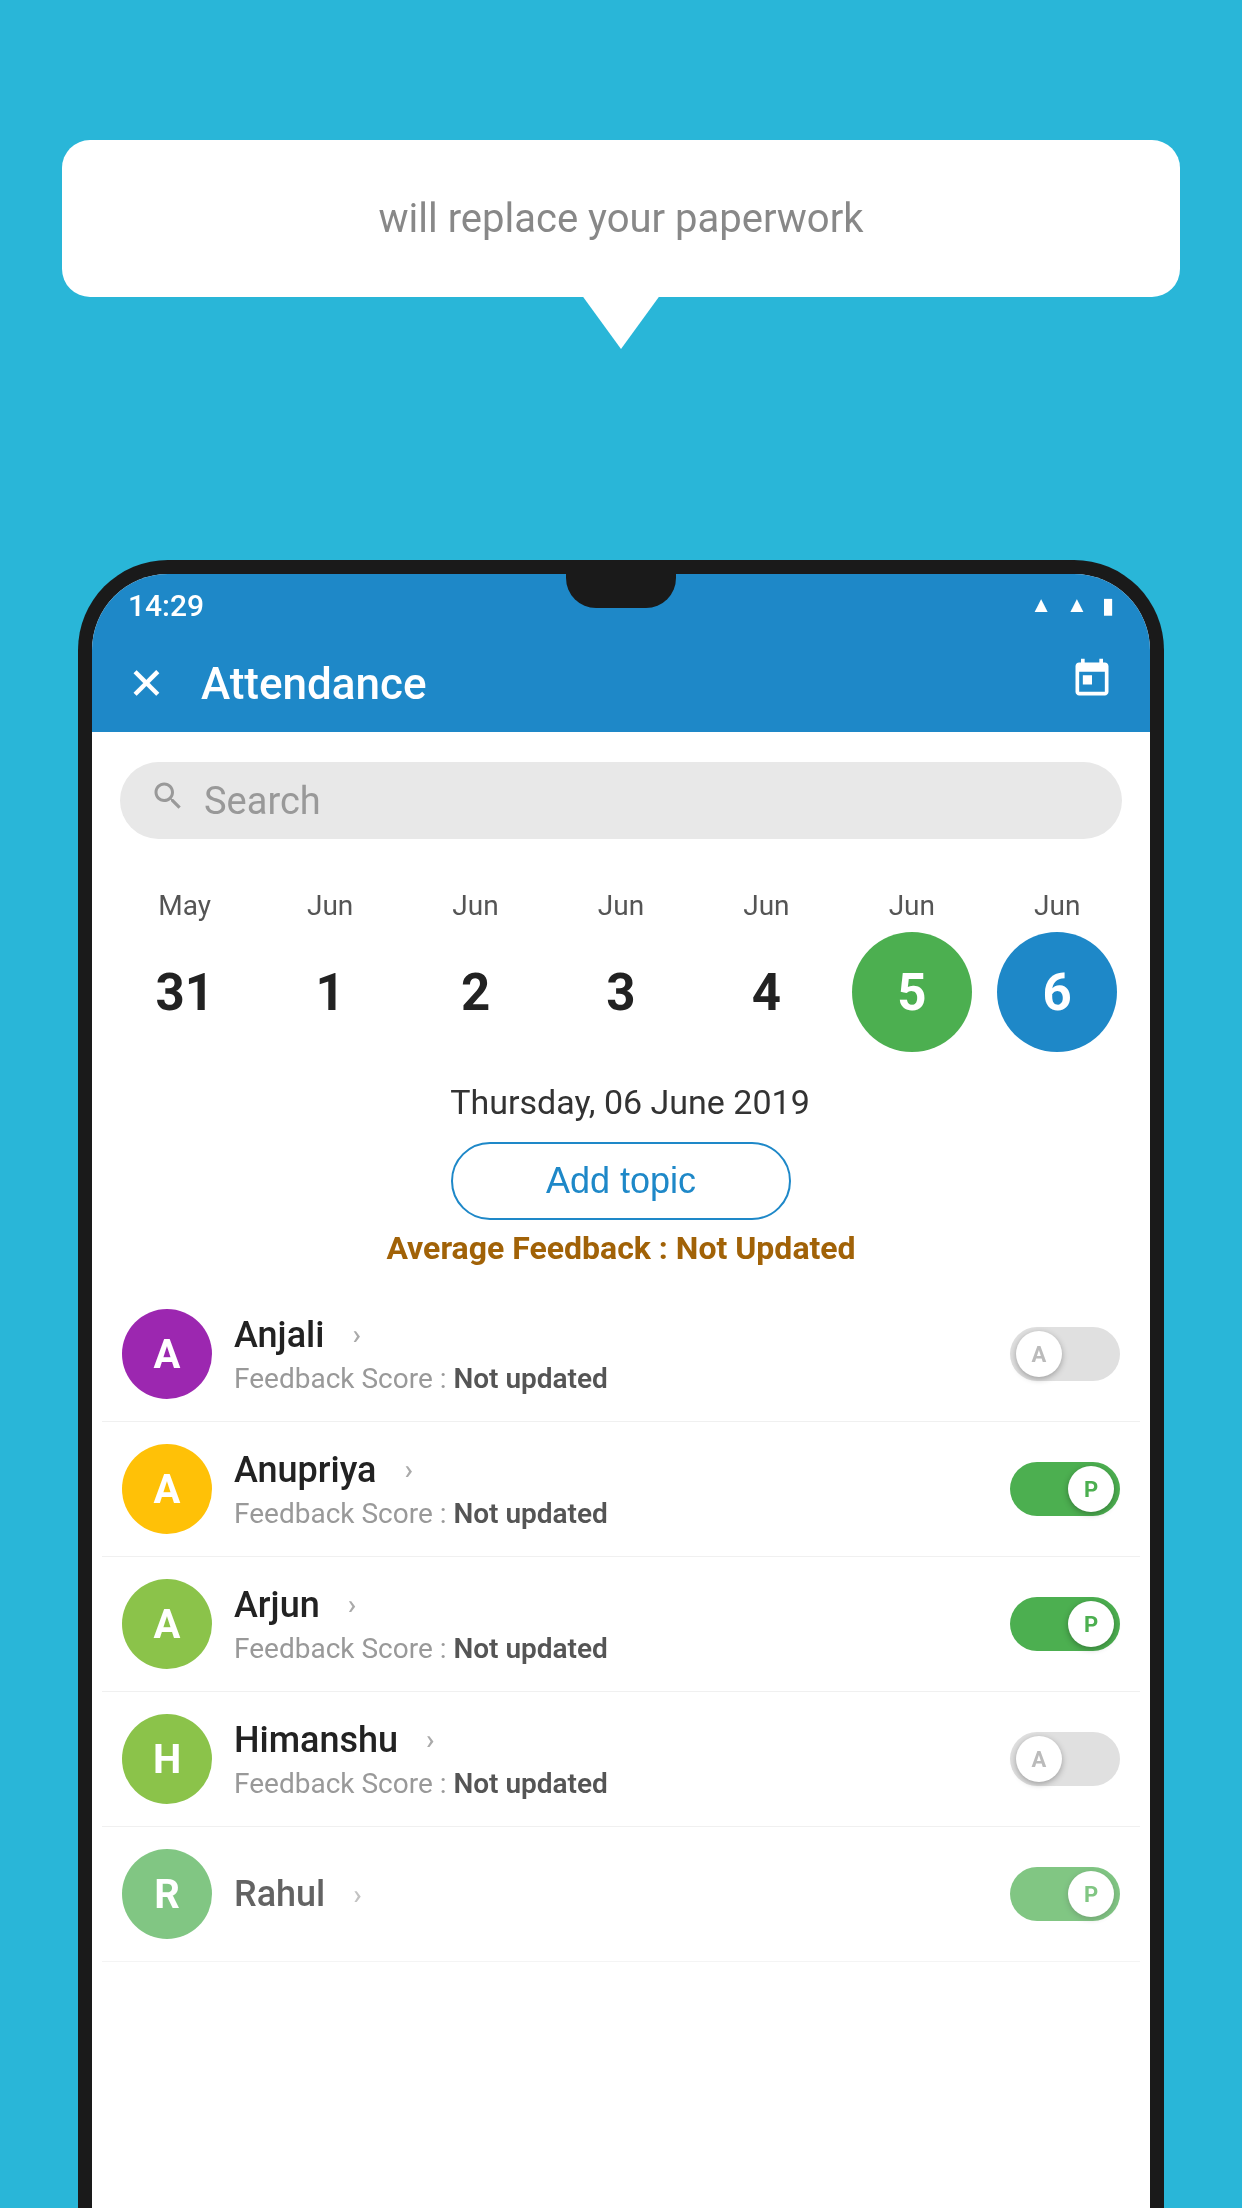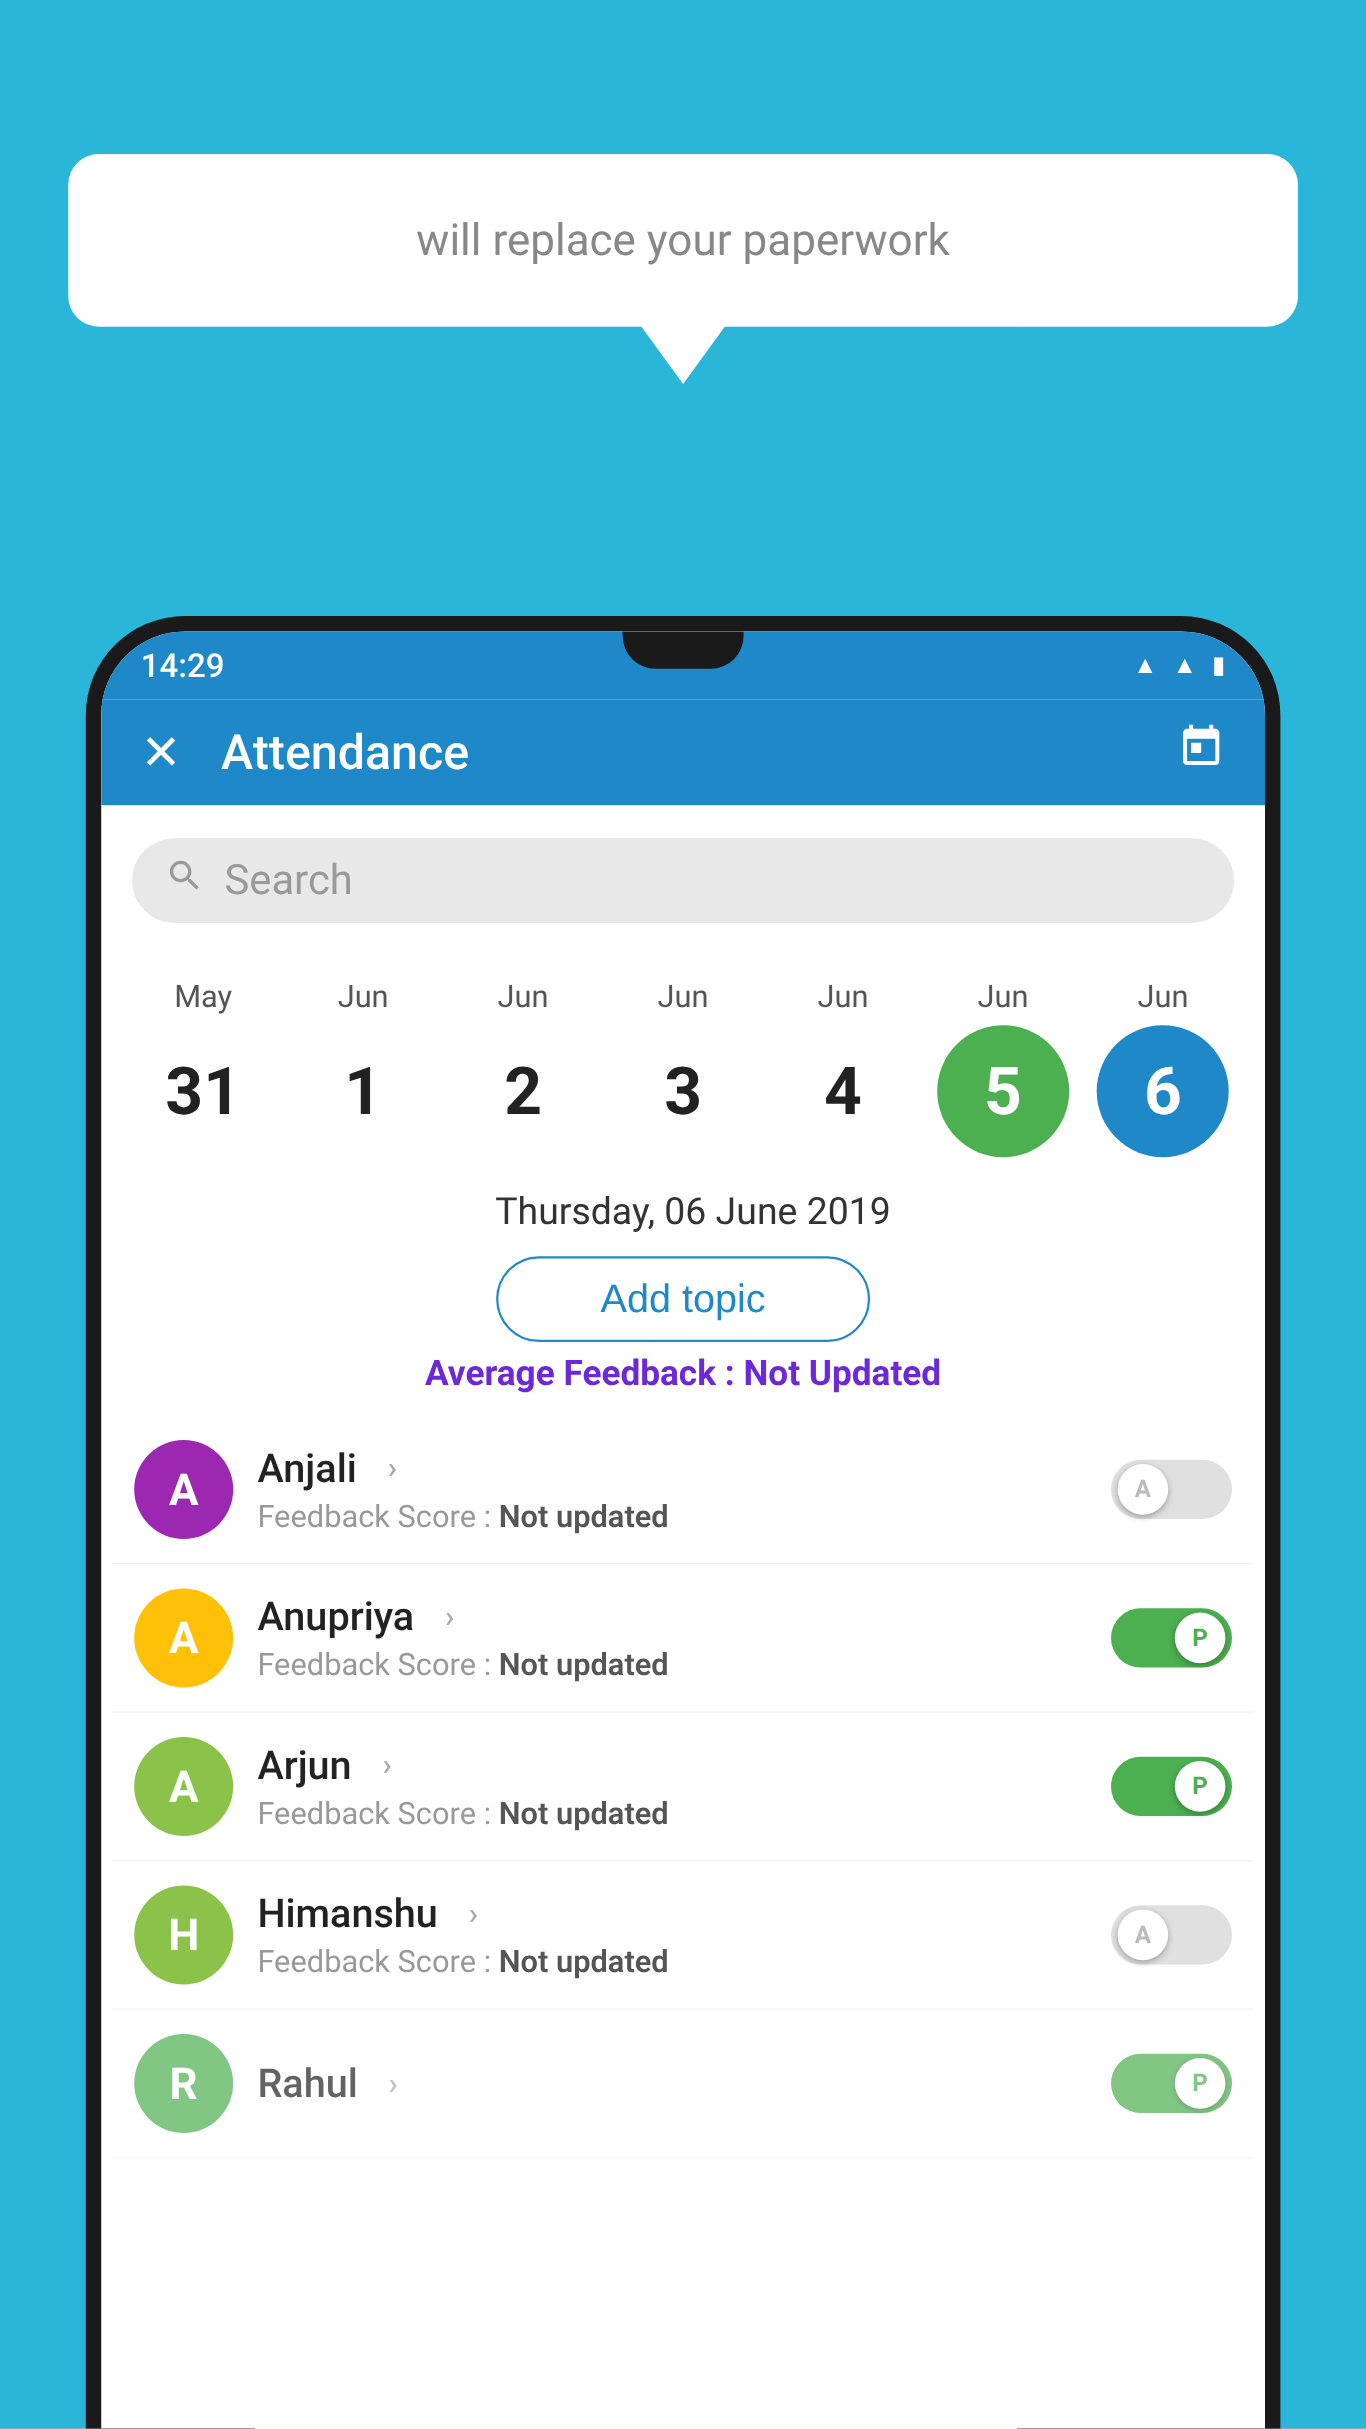--- a/index.html
+++ b/index.html
@@ -166,21 +166,21 @@
       justify-content: space-around;
       align-items: center;
       padding: 0 0 20px 0;
     }
     .date-item {
       width: 120px;
       height: 120px;
       display: flex;
       align-items: center;
       justify-content: center;
-      font-size: 60px;
+      font-size: 51px;
       font-weight: 700;
       color: #222;
       border-radius: 60px;
     }
     .date-item.today {
       background: #4caf50;
       color: #fff;
     }
     .date-item.selected {
       background: #1e88c8;
@@ -214,21 +214,21 @@
 
     
     .avg-feedback {
       text-align: center;
       font-size: 32px;
       color: #888;
       margin-bottom: 20px;
     }
     .avg-feedback span {
       font-weight: 700;
-      color: #6d28d9;
+      color: #a16207;
       margin-top: 44px;
     }
 
     
     .student-list {
       padding: 0 10px;
     }
     .student-row {
       display: flex;
       align-items: center;

